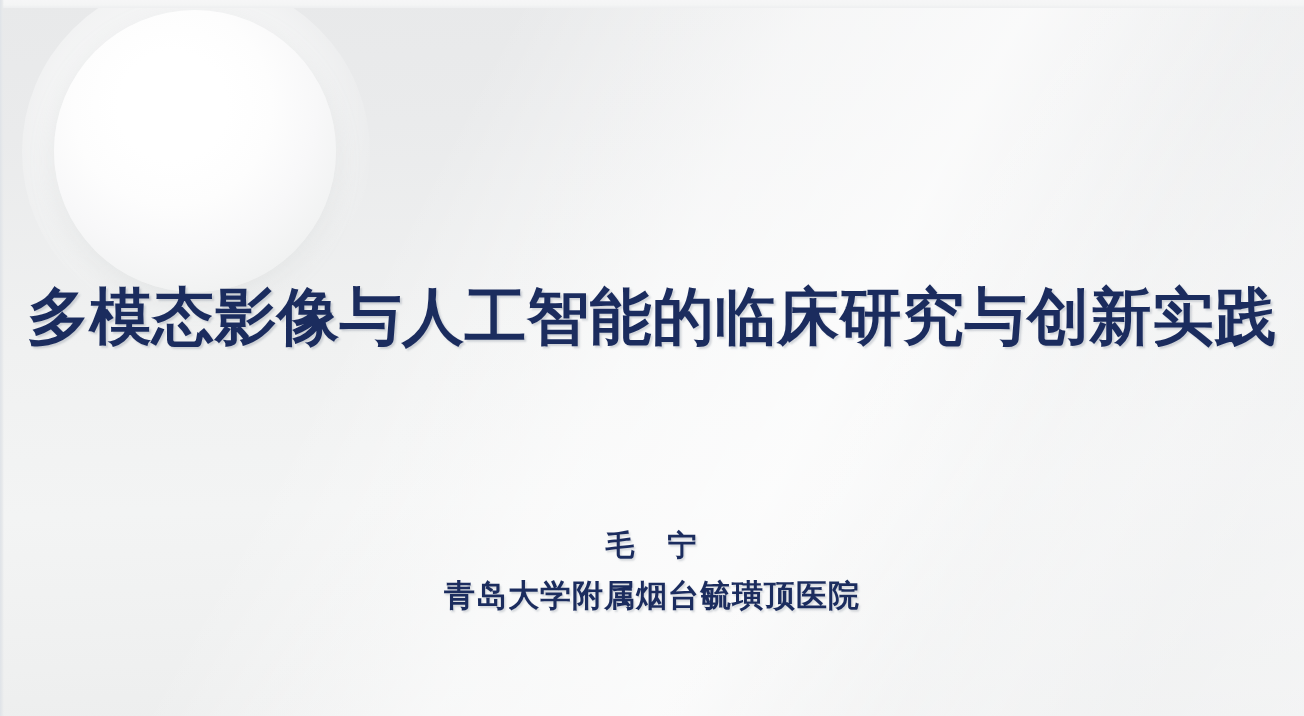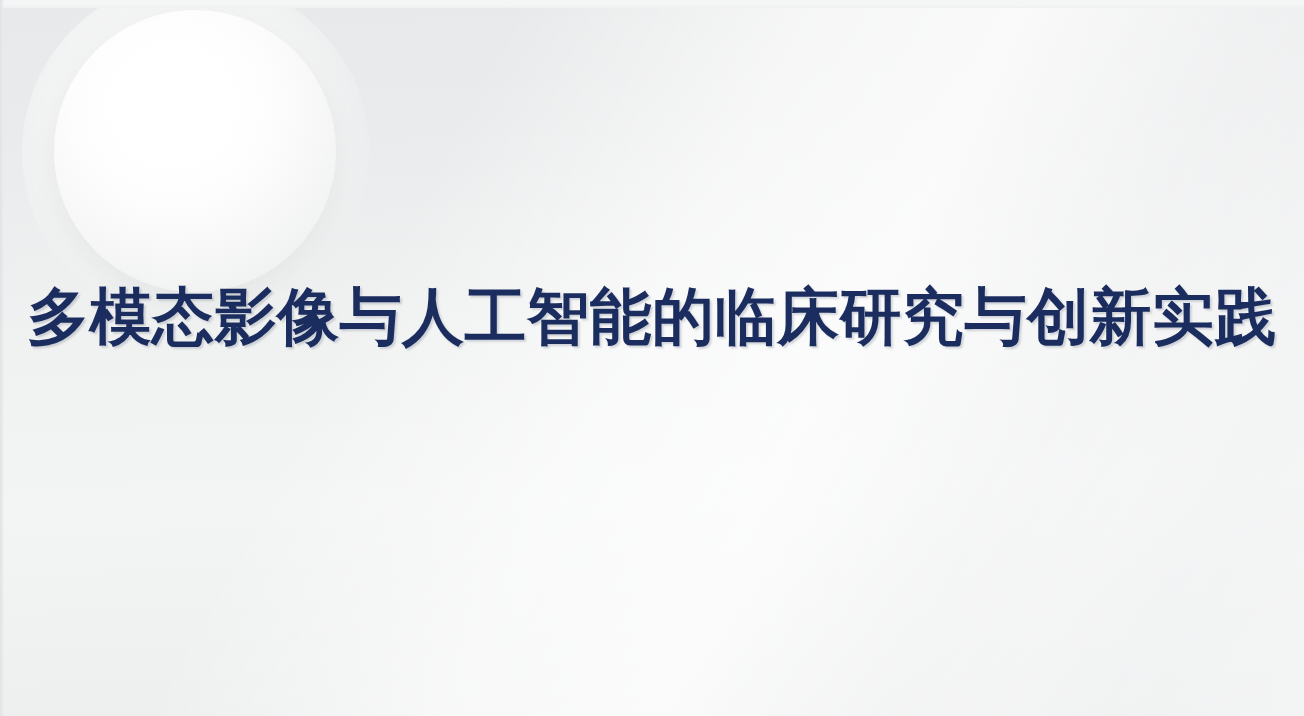--- a/index.html
+++ b/index.html
@@ -179,15 +179,19 @@
   <div class="bg-diag-b"></div>
   <div class="bg-sphere-halo"></div>
   <div class="bg-sphere"></div>
   <div class="bg-topstrip"></div>
   <div class="bg-leftedge"></div>
 
   <div class="content">
 
     <h1 class="slide-title">多模态影像与人工智能的临床研究与创新实践</h1>
 
+    <div class="presenter-block">
+      <div class="presenter-name">毛　宁</div>
+      <div class="presenter-affiliation">青岛大学附属烟台毓璜顶医院</div>
+    </div>
 
   </div>
 </div>
 
 </body></html>

